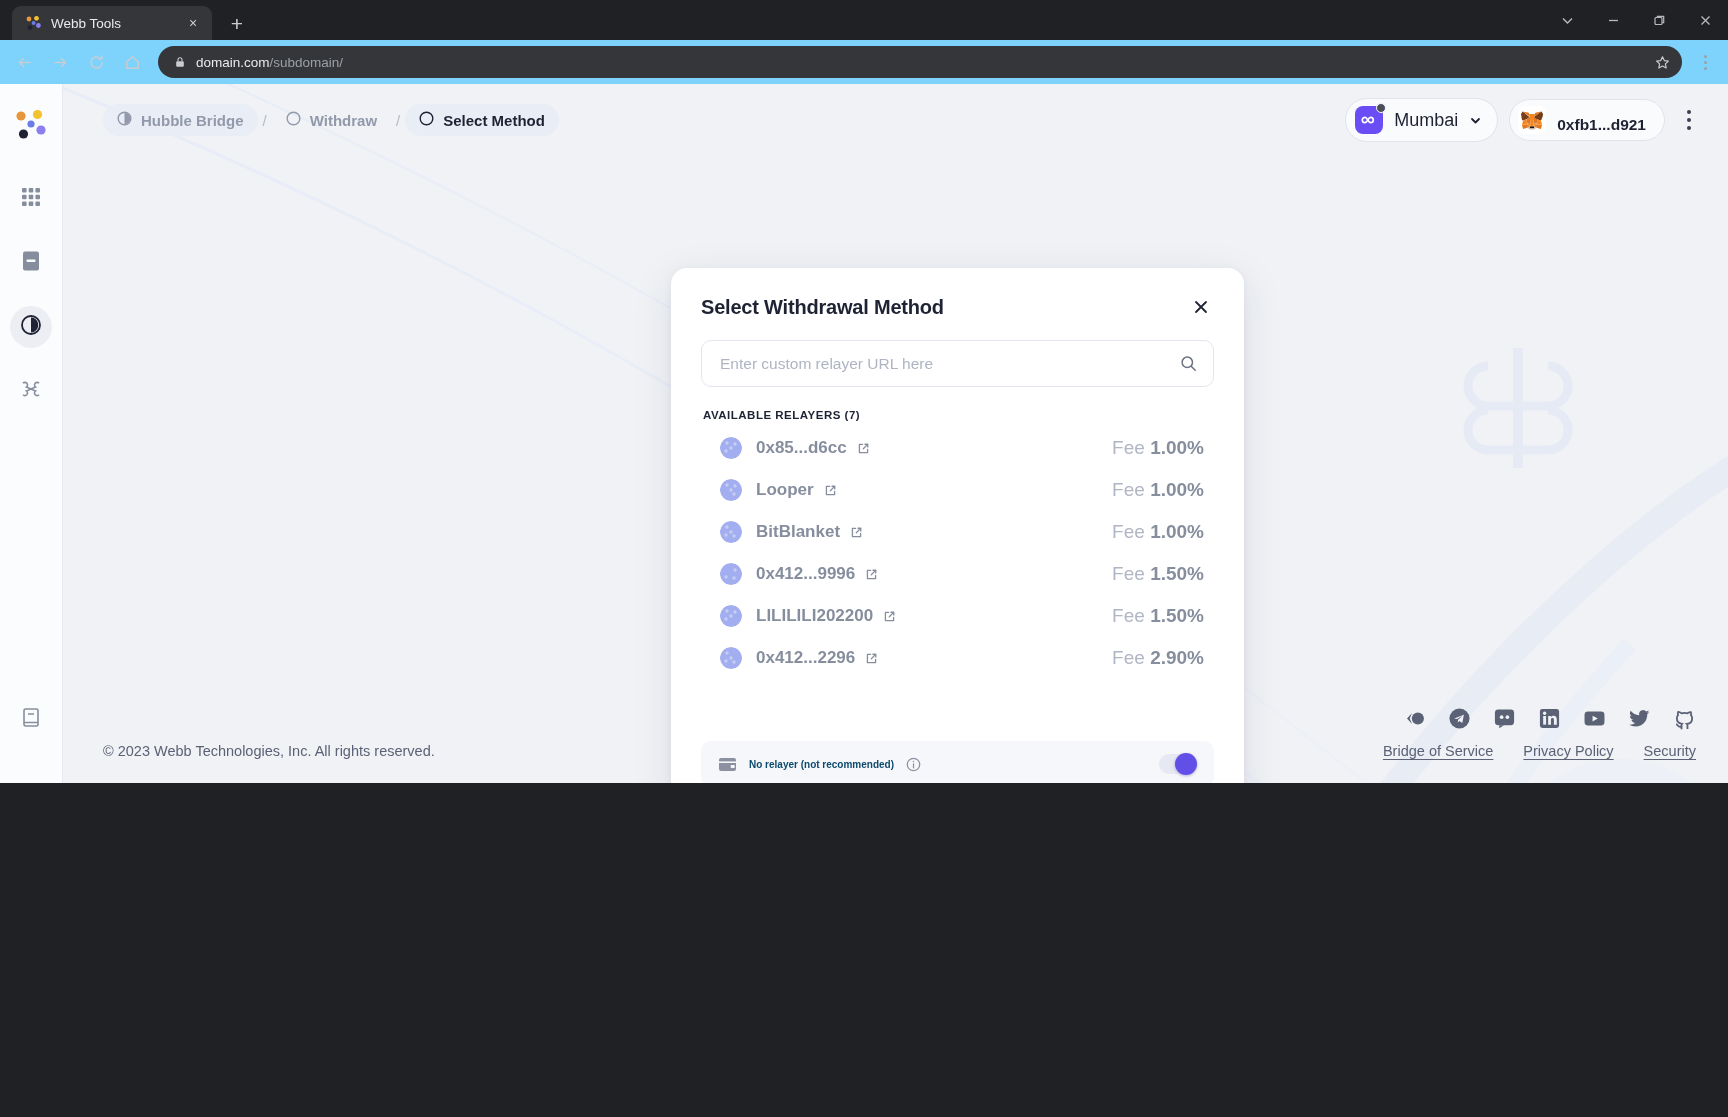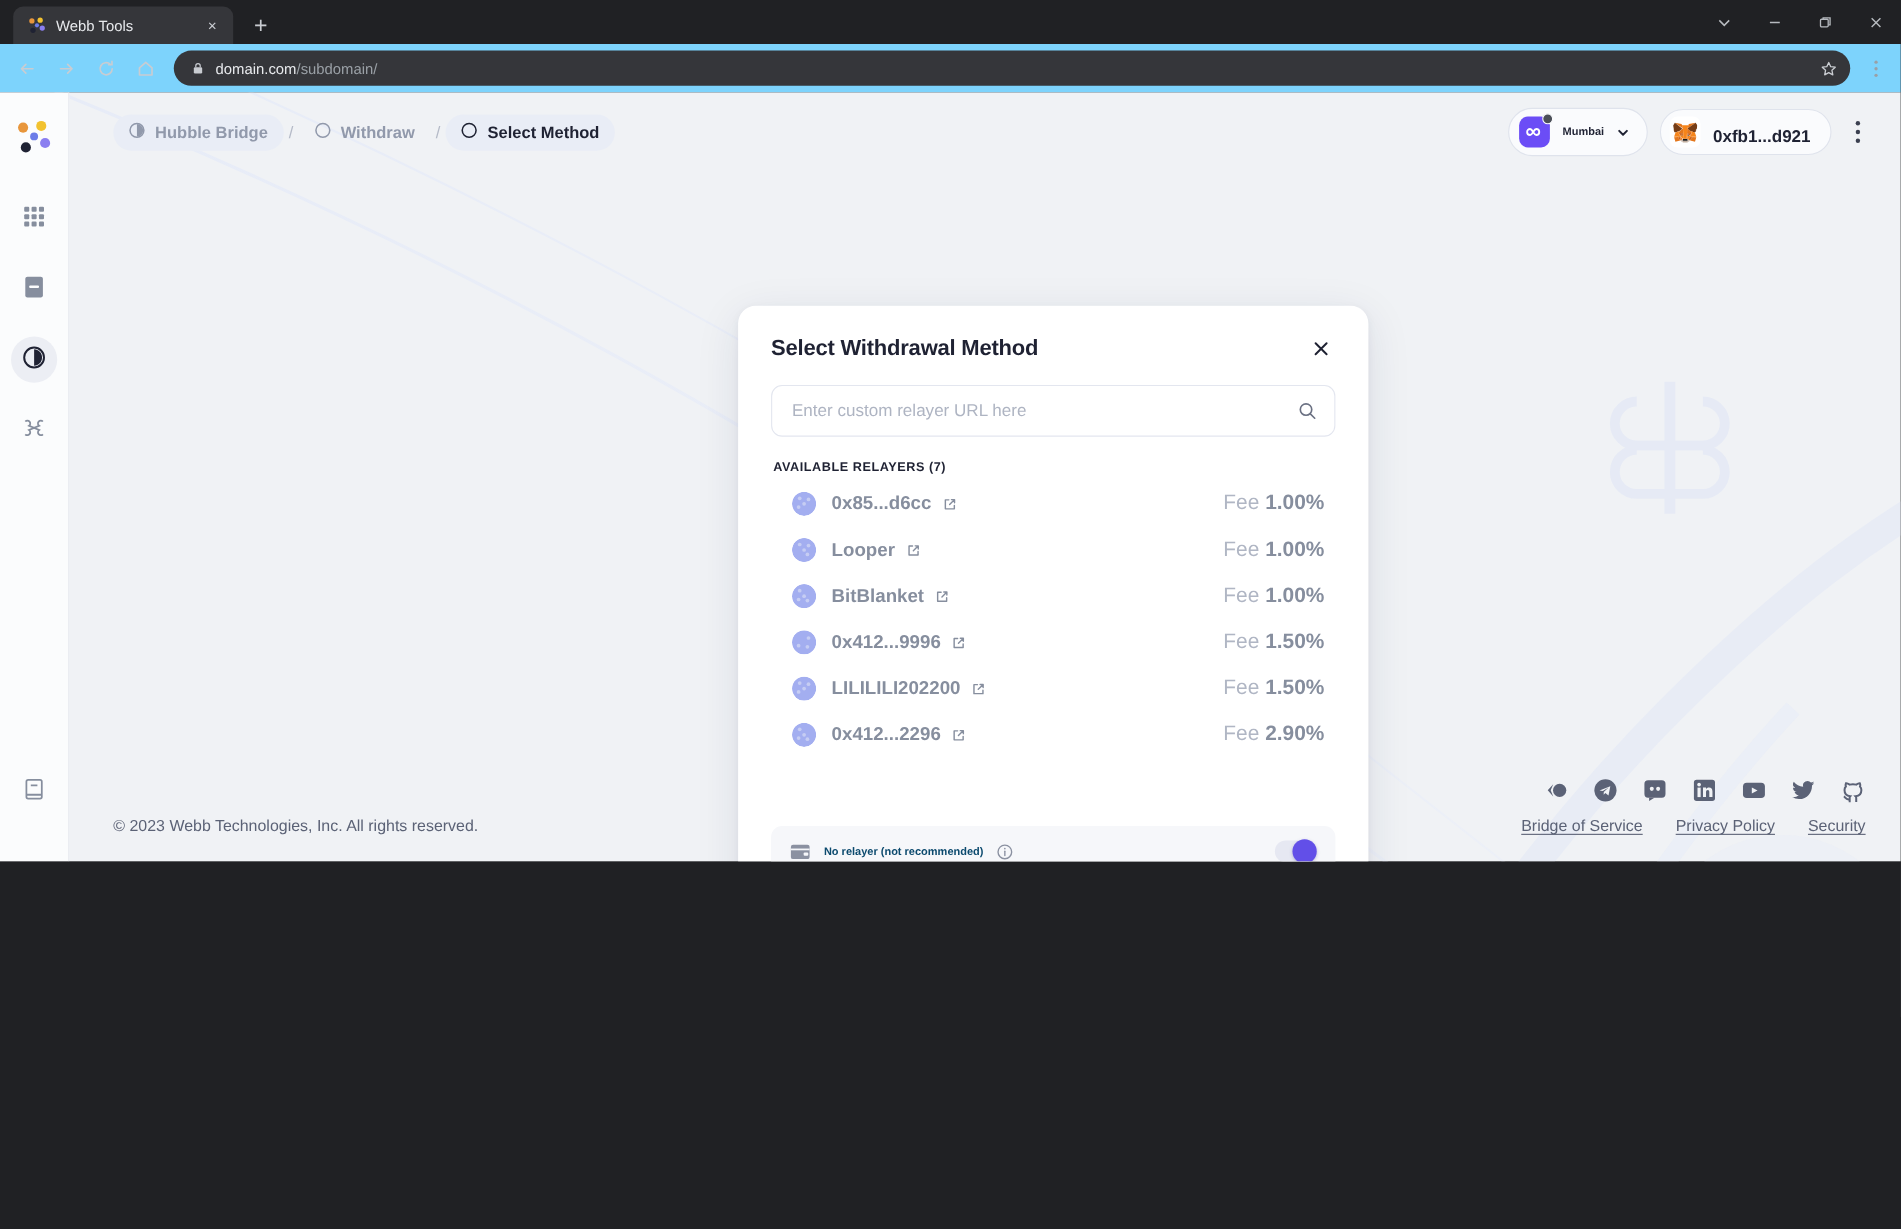--- a/index.html
+++ b/index.html
@@ -118,38 +118,38 @@
     padding: 7px 15px 7px 9px; cursor: pointer;
   }
   .chain-icon {
     width: 28px; height: 28px; border-radius: 8px; background: #6b4df6;
     display: flex; align-items: center; justify-content: center; position: relative;
   }
   .chain-badge {
     position: absolute; right: -3px; top: -3px; width: 10px; height: 10px;
     border-radius: 50%; background: #4b4f58; border: 1.5px solid #fafbfd;
   }
-  .chain-label { font-size: 10px; font-weight: bold; color: #1f2233; }
+  .chain-label { font-size: 18px; font-weight: normal; color: #1f2233; }
   .wallet-btn {
     display: flex; align-items: flex-end; gap: 11px;
     background: #fafbfd; border: 1px solid #dfe3ec; border-radius: 24px;
     padding: 6px 18px 6px 8px; cursor: pointer;
   }
   .fox { width: 28px; height: 28px; border-radius: 7px; background: #fff;
     display: flex; align-items: center; justify-content: center; }
   .wallet-label { font-size: 15.5px; font-weight: bold; color: #1f2233; }
   .kebab { width: 26px; height: 32px; display: flex; align-items: center;
     justify-content: center; cursor: pointer; }
   .kebab i { width: 4px; height: 4px; border-radius: 50%; background: #3b4050; display: block; }
   .kebab .col { display: flex; flex-direction: column; gap: 4px; align-items: center; }
 
   
   .stage { flex: 1; position: relative; }
   .modal {
-    position: absolute; left: 608px; top: 122px;
+    position: absolute; left: 608px; top: 112px;
     width: 573px; background: #ffffff; border-radius: 16px;
     box-shadow: 0 10px 40px rgba(30,40,80,0.10), 0 2px 8px rgba(30,40,80,0.05);
     display: flex; flex-direction: column; overflow: hidden;
   }
   .modal-head {
     display: flex; align-items: center; padding: 26px 30px 8px 30px;
   }
   .modal-title { font-size: 20px; font-weight: bold; color: #1f2233; letter-spacing: -0.2px; }
   .modal-close {
     margin-left: auto; width: 26px; height: 26px; cursor: pointer;

